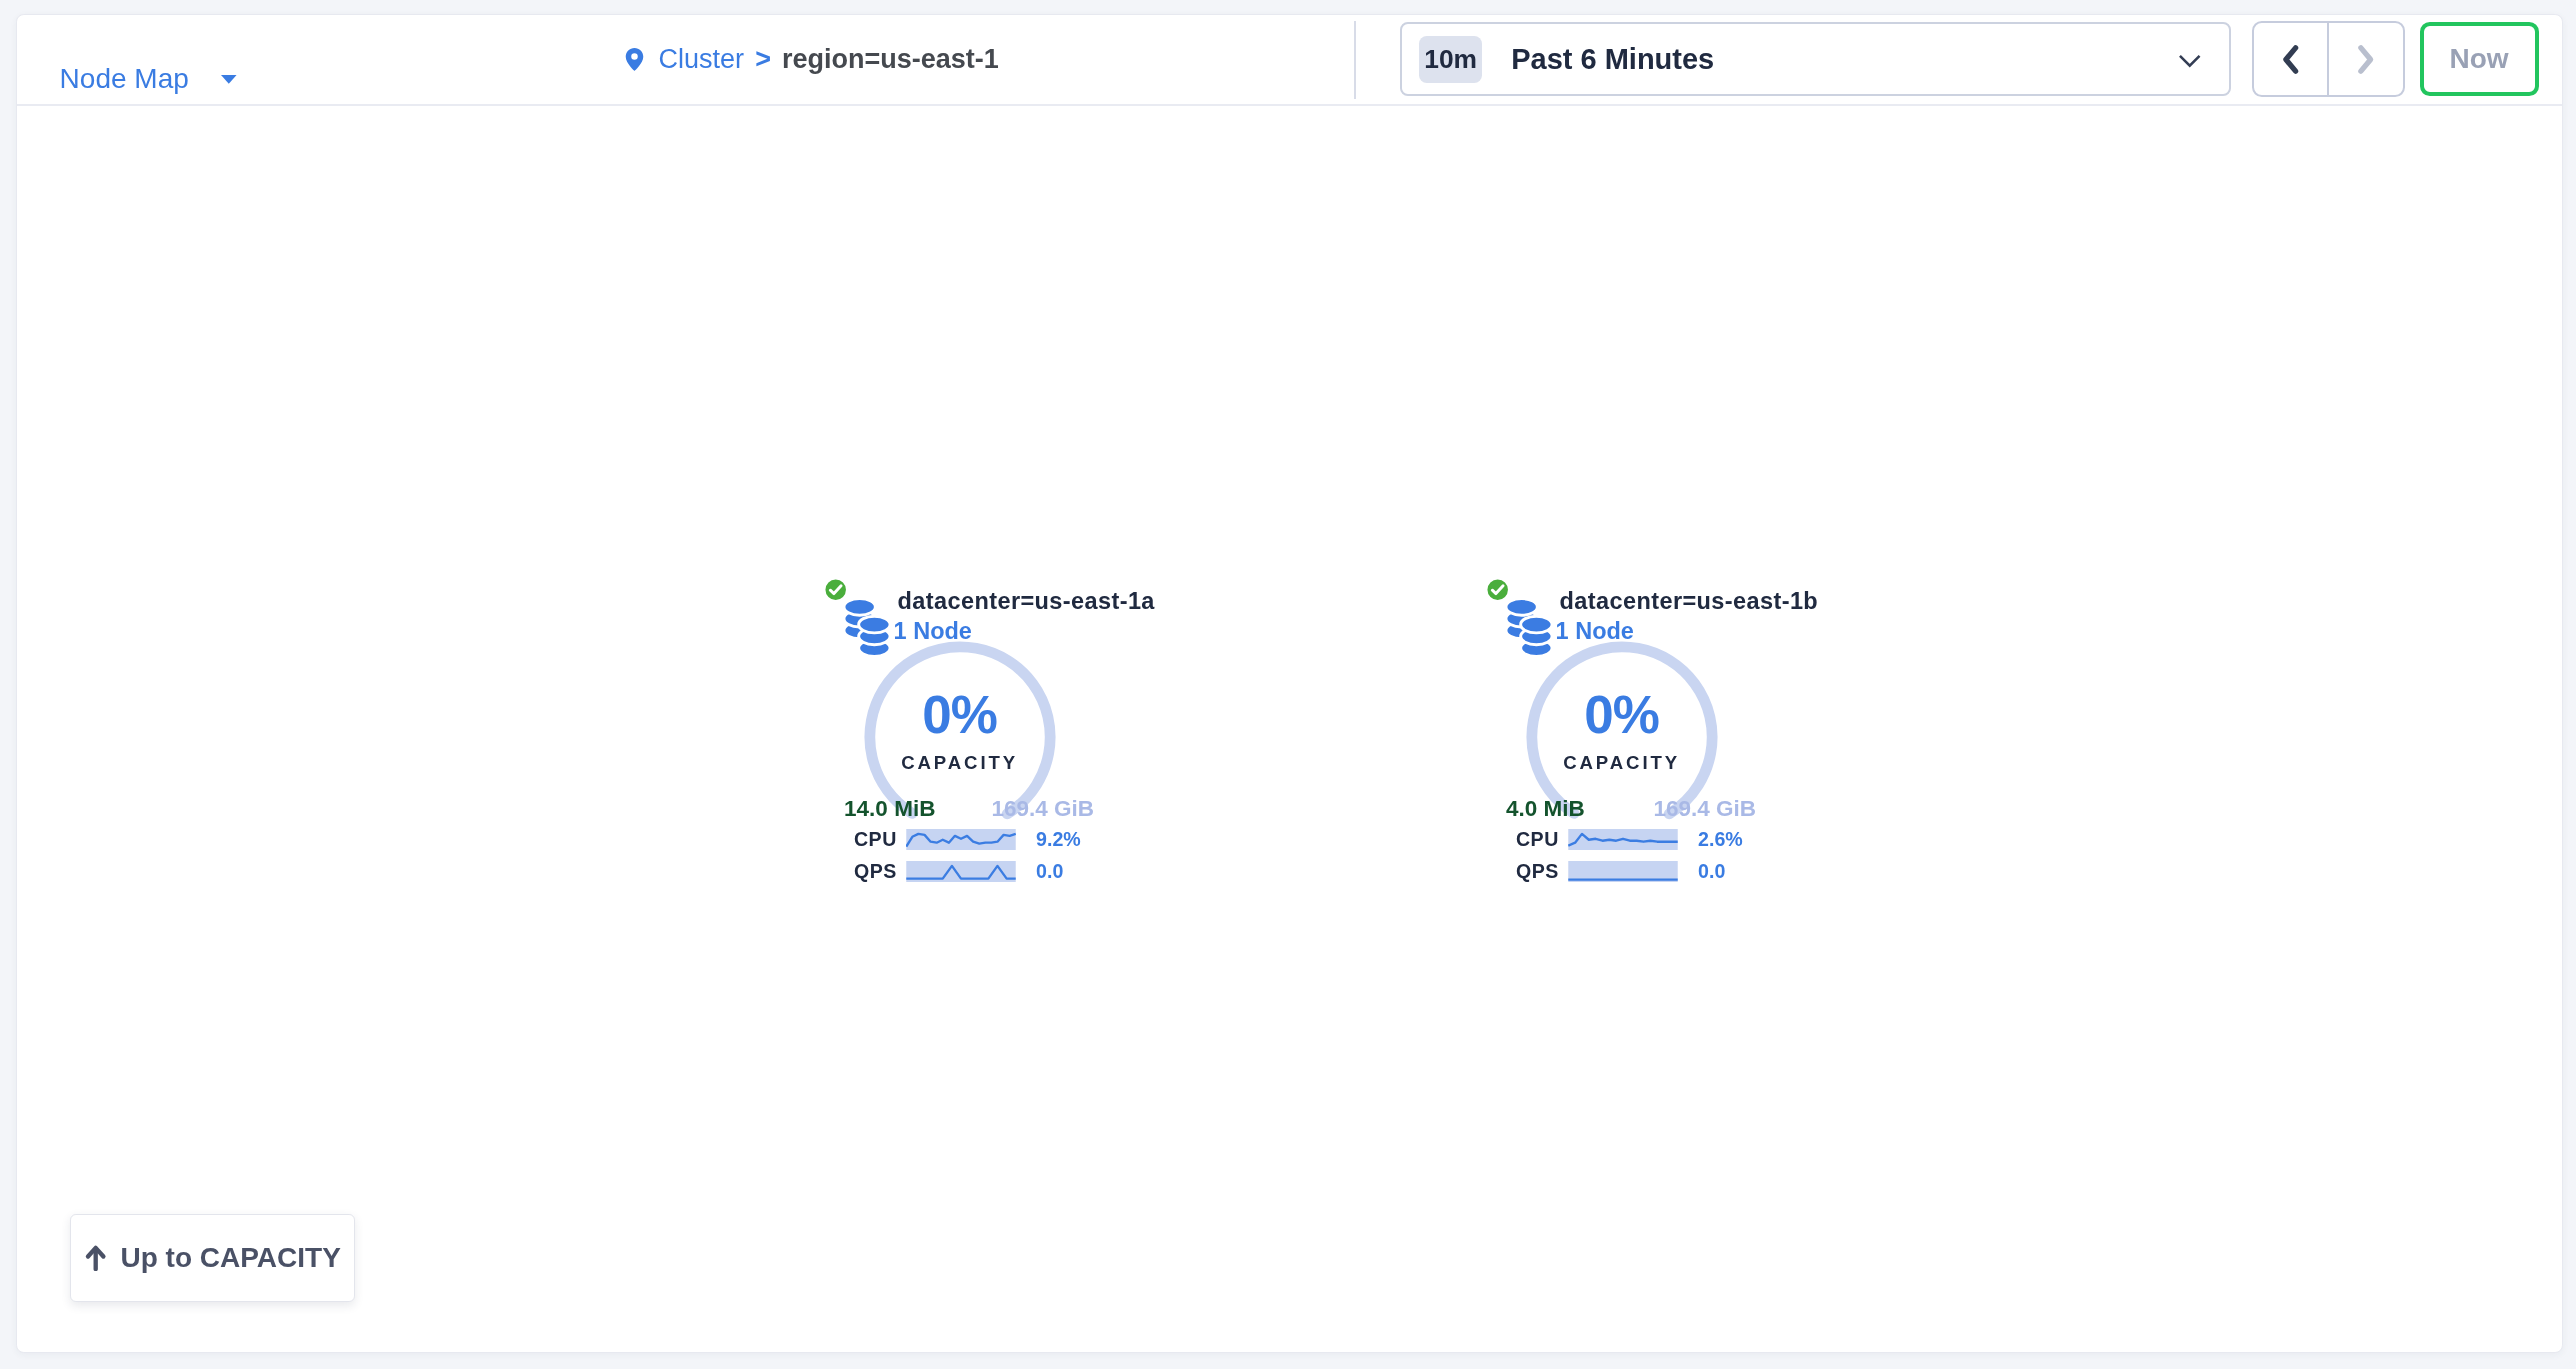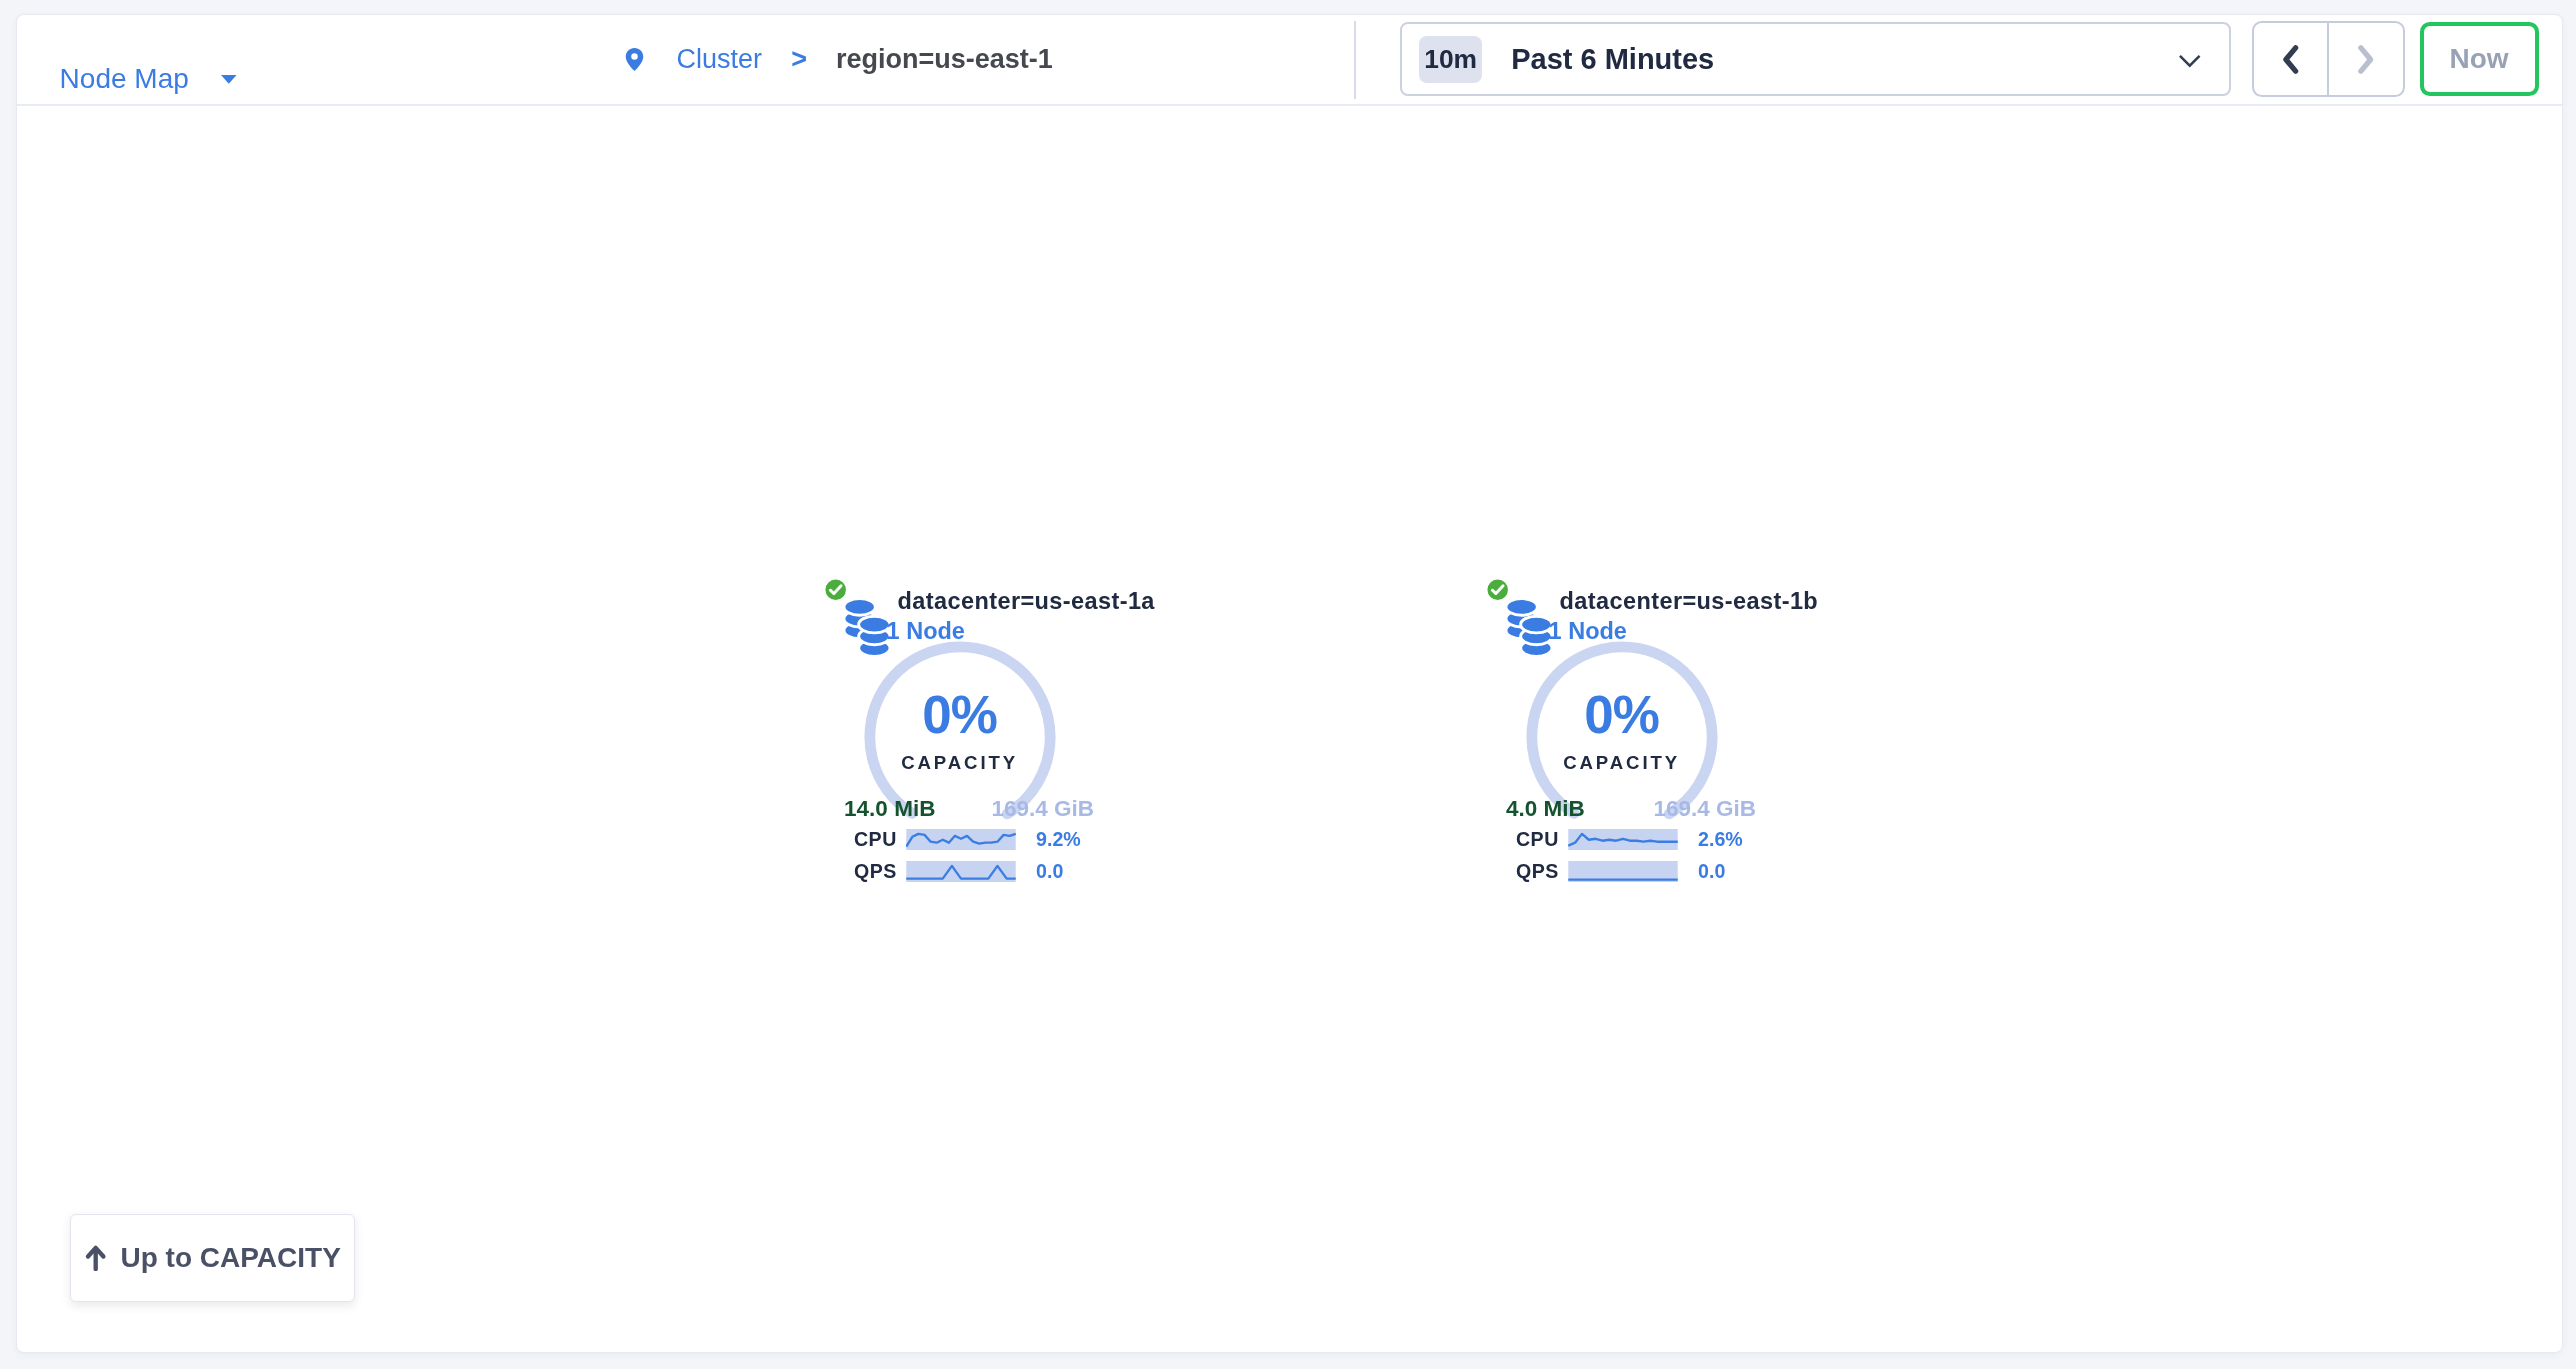--- a/index.html
+++ b/index.html
@@ -20,21 +20,21 @@
   .topbar {
     position:relative; height:91px; border-bottom:2px solid #e9ebf2;
   }
   .nodemap-select {
     position:absolute; left:43px; top:0; height:100%;
     display:flex; align-items:center; gap:31px; cursor:pointer;margin-top:20px;
   }
   .nodemap-select .label { font-size:28px; font-weight:500; color:#3a7ce2; }
   .breadcrumb {
     position:absolute; left:604px; top:0; height:100%;
-    display:flex; align-items:center; gap:29px;
+    display:flex; align-items:center; gap:11px;
   }
   .breadcrumb .root { font-size:27px; font-weight:500; color:#3a7ce2; cursor:pointer; }
   .breadcrumb .sep  { font-size:27px; font-weight:700; color:#3a7ce2; }
   .breadcrumb .cur  { font-size:27px; font-weight:600; color:#45494f; }
   .topbar-divider {
     position:absolute; left:1337px; top:5.9px; width:2px; height:78px; background:#d8dce8;
   }
   .time-dropdown {
     position:absolute; left:1383px; top:7.8px; width:831px; height:74px;
     border:2px solid #ccd2e0; border-radius:7.8px; background:#fff;
@@ -66,21 +66,21 @@
   .dc-card { position:absolute; top:554px; width:284px; height:342px; cursor:pointer; }
   .dc-a { left:806px; }
   .dc-b { left:1468px; }
   .check-icon { position:absolute; left:0; top:8.8px; }
   .db-icon { position:absolute; left:19.6px; top:26.4px; }
   .dc-title {
     position:absolute; left:75px; top:19.6px; white-space:nowrap;
     font-size:23.5px; font-weight:700; color:#202a40; letter-spacing:0.4px;
   }
   .dc-subtitle {
-    position:absolute; left:64px; top:49px;
+    position:absolute; left:71px; top:49px;
     font-size:23.5px; font-weight:700; color:#3a7ce2;
   }
   .gauge { position:absolute; left:39px; top:70px; width:196px; height:196px; }
   .gauge .pct {
     position:absolute; left:0; width:196px; top:45px; text-align:center;
     font-size:53px; font-weight:700; color:#3a7ce2; letter-spacing:-1px;
   }
   .gauge .cap-label {
     position:absolute; left:0; width:196px; top:113px; text-align:center;
     font-size:18.6px; font-weight:700; color:#202a40; letter-spacing:2.9px;

